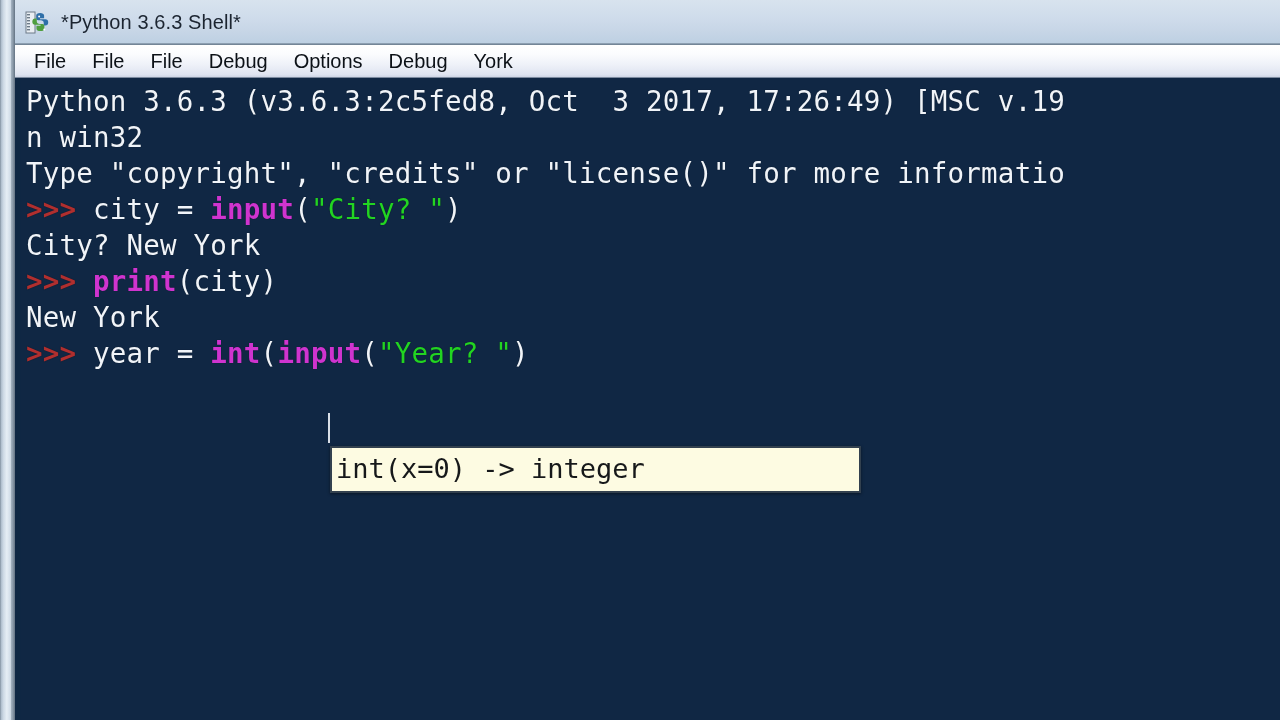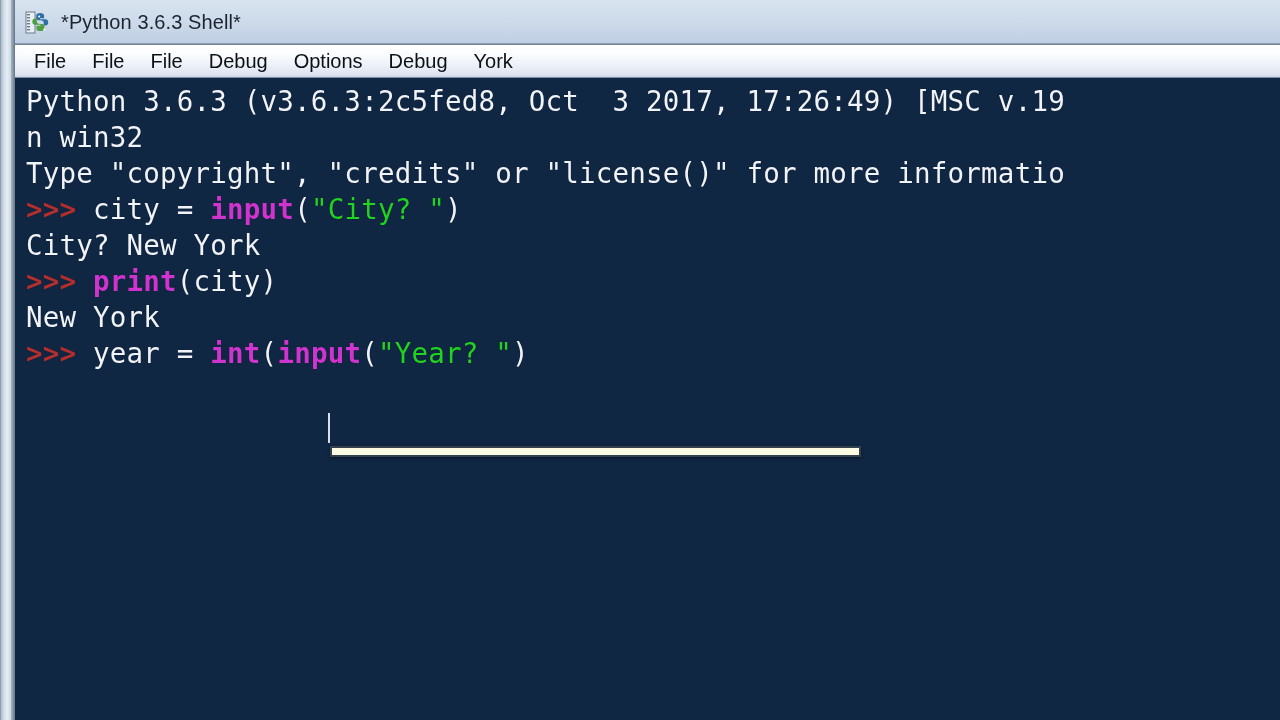--- a/index.html
+++ b/index.html
@@ -227,17 +227,17 @@
       <div class="menu-item">Options</div>
       <div class="menu-item">Debug</div>
       <div class="menu-item">York</div>
     </div>
 
     <div id="console">
       <div id="console-text"><span class="ln"><span class="t-out">Python 3.6.3 (v3.6.3:2c5fed8, Oct  3 2017, 17:26:49) [MSC v.19</span></span><span class="ln"><span class="t-out">n win32</span></span><span class="ln"><span class="t-out">Type "copyright", "credits" or "license()" for more informatio</span></span><span class="ln"><span class="t-prompt">&gt;&gt;&gt; </span><span class="t-name">city = </span><span class="t-builtin">input</span><span class="t-punct">(</span><span class="t-string">"City? "</span><span class="t-punct">)</span></span><span class="ln"><span class="t-out">City? New York</span></span><span class="ln"><span class="t-prompt">&gt;&gt;&gt; </span><span class="t-builtin">print</span><span class="t-punct">(city)</span></span><span class="ln"><span class="t-out">New York</span></span><span class="ln"><span class="t-prompt">&gt;&gt;&gt; </span><span class="t-name">year = </span><span class="t-builtin">int</span><span class="t-punct">(</span><span class="t-builtin">input</span><span class="t-punct">(</span><span class="t-string">"Year? "</span><span class="t-punct">)</span></span></div>
 
       <div id="caret"></div>
 
-      <div id="calltip" style="background: rgb(253, 251, 226); border-color: rgb(51, 65, 79);"></div>
+      <div id="calltip" style="background: rgb(253, 251, 226); border-color: rgb(51, 65, 79);"><span class="calltip-line">int(x=0) -&gt; integer</span></div>
     </div>
 
   </div>
 </div>
 
 </body></html>

